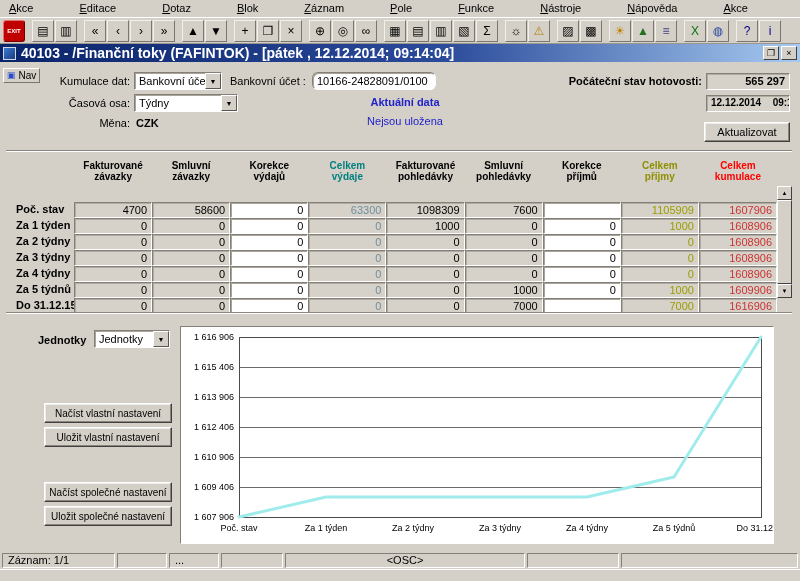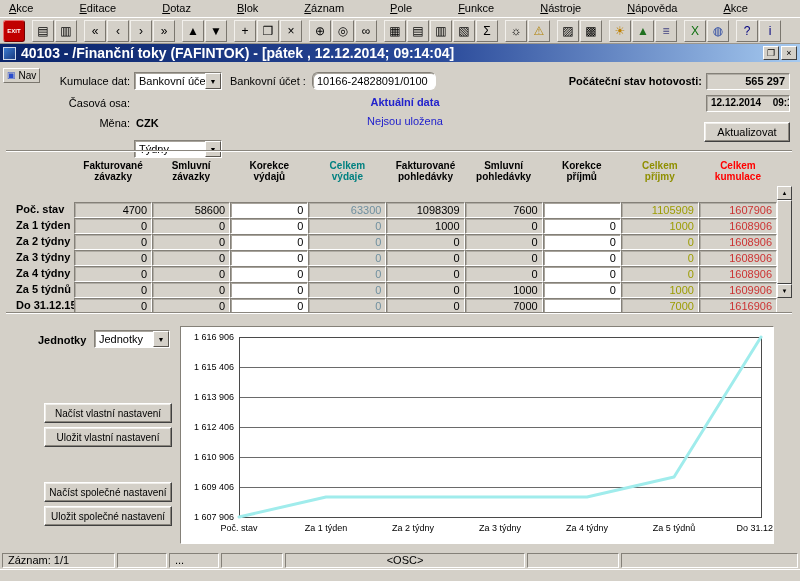--- a/index.html
+++ b/index.html
@@ -229,21 +229,21 @@
     <div class="combo" style="left:134px;top:10px;width:88px;">
       <span class="cval">Bankovní účet</span>
       <span class="cbtn">▼</span>
     </div>
     <div class="lbl" style="left:230px;top:13px;">Bankovní účet :</div>
     <input class="tfield" style="left: 312px; top: 10px; width: 124px; height: 18px; border-radius: 6px;" value="10166-24828091/0100">
     <div class="lbl r b" style="left:538px;top:13px;width:164px;">Počáteční stav hotovosti:</div>
     <div class="gfield num" style="left:706px;top:11px;width:84px;height:17px;">565 297</div>
 
     <div class="lbl r" style="left:28px;top:35px;width:102px;">Časová osa:</div>
-    <div class="combo" style="left:134px;top:32px;width:88px;margin-top:46px;">
+    <div class="combo" style="left:134px;top:32px;width:104px;">
       <span class="cval">Týdny</span>
       <span class="cbtn">▼</span>
     </div>
     <div class="lbl b blue" style="left:330px;top:34px;width:150px;text-align:center;">Aktuální data</div>
     <div class="gfield" style="left:706px;top:33px;width:84px;height:17px;font-size:10px;font-weight:bold;">
       <span>12.12.2014</span>
       <span style="display:inline-block;width:6px;"></span>
       <span>09:12</span>
     </div>
 

